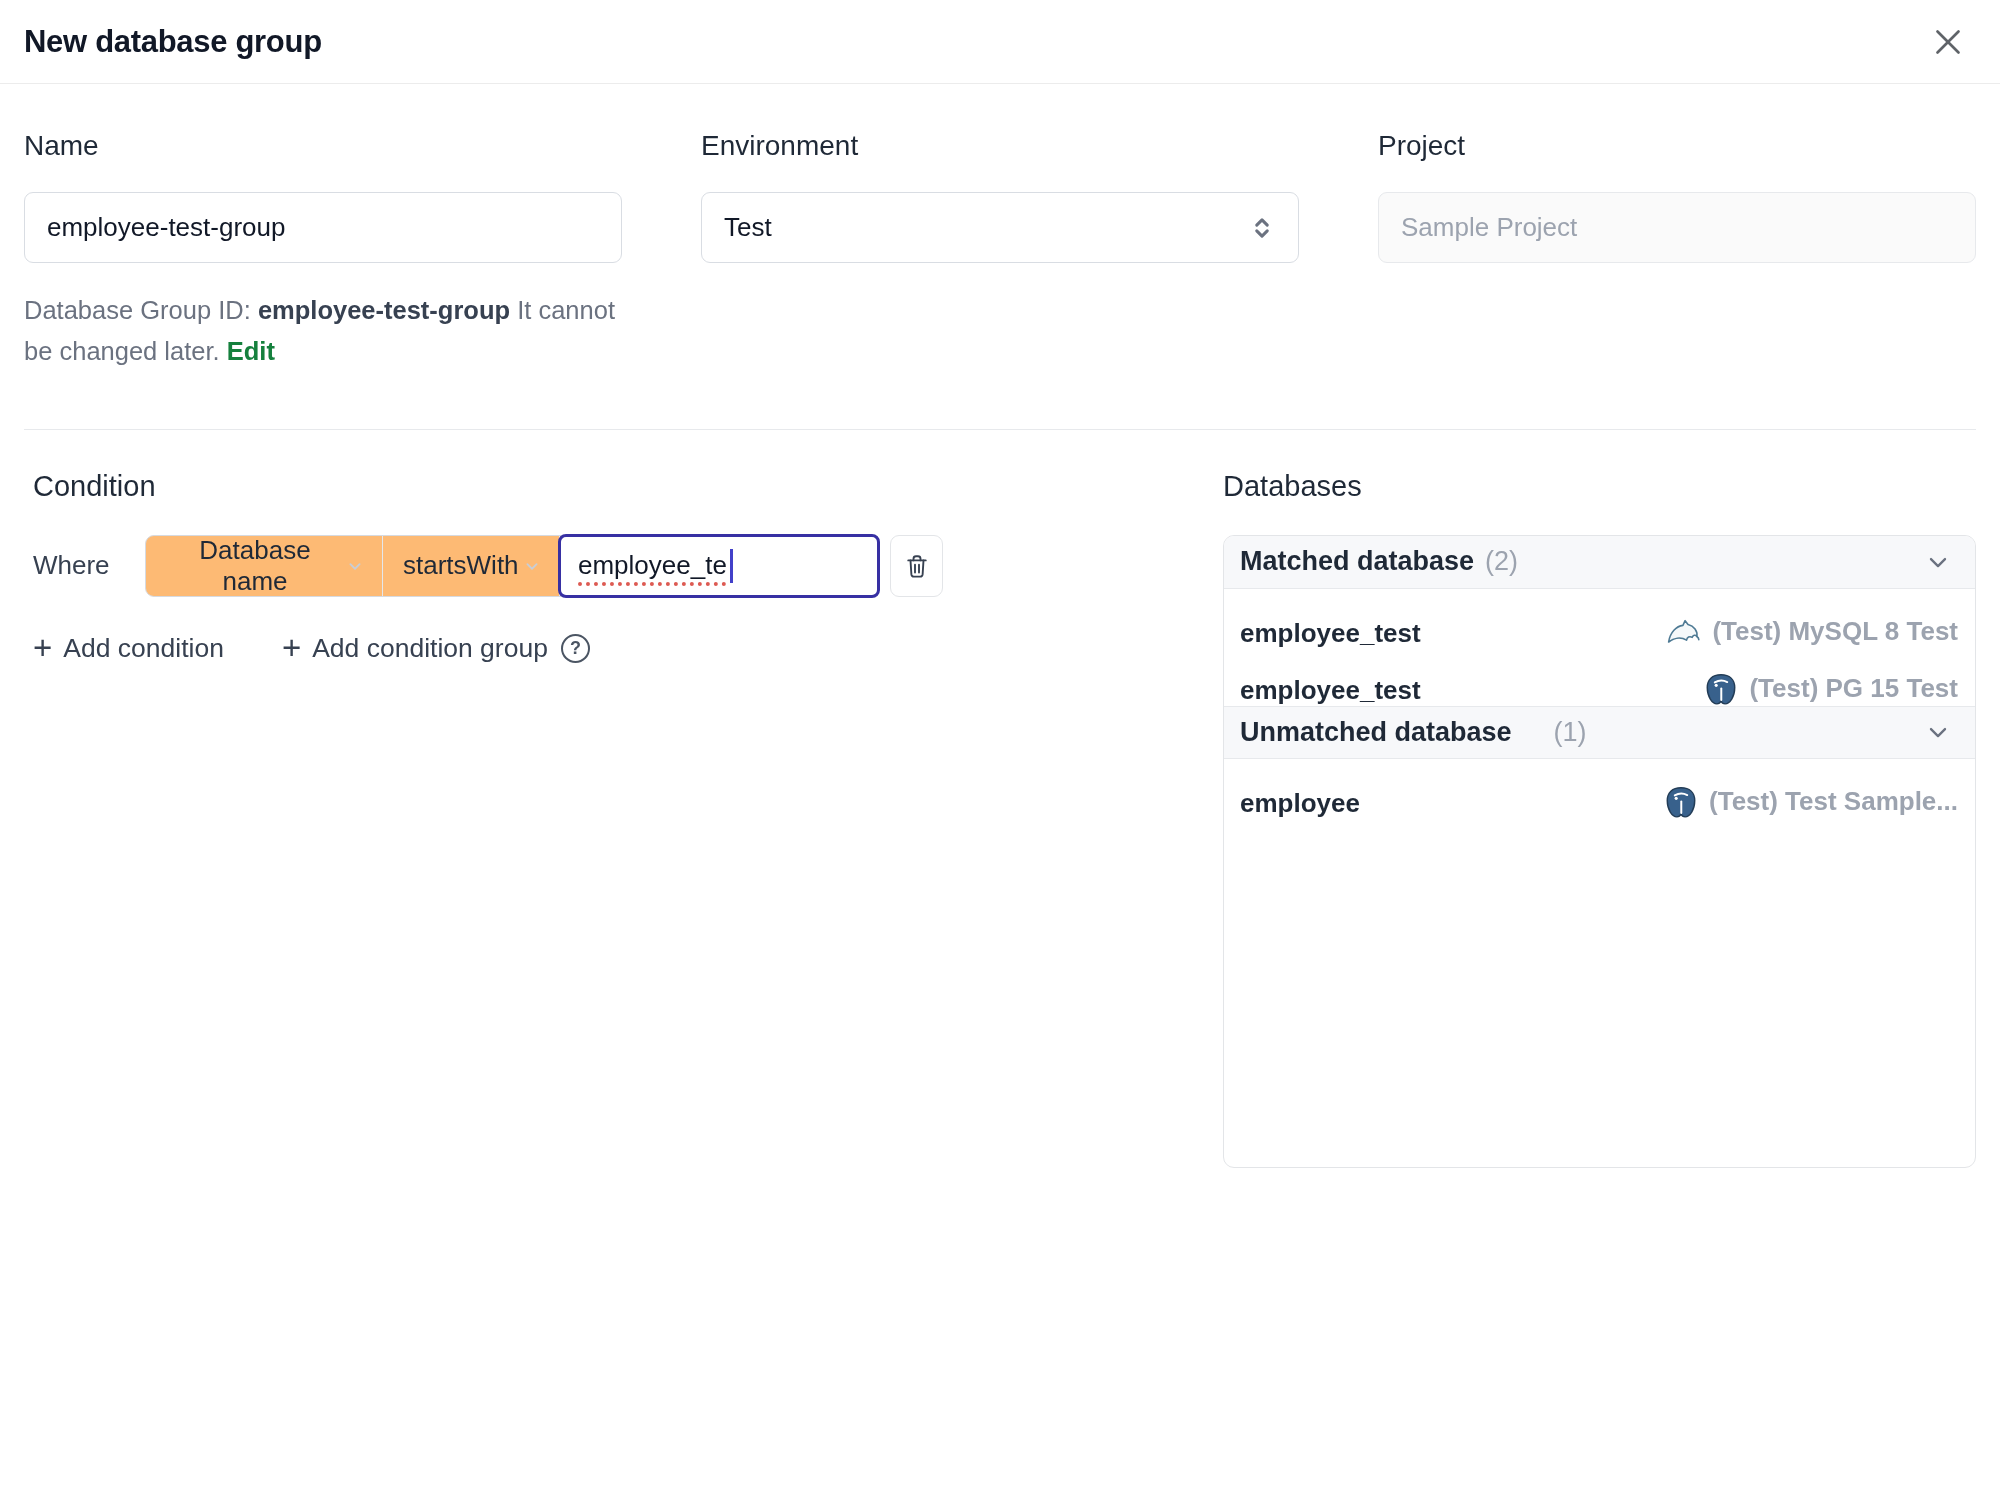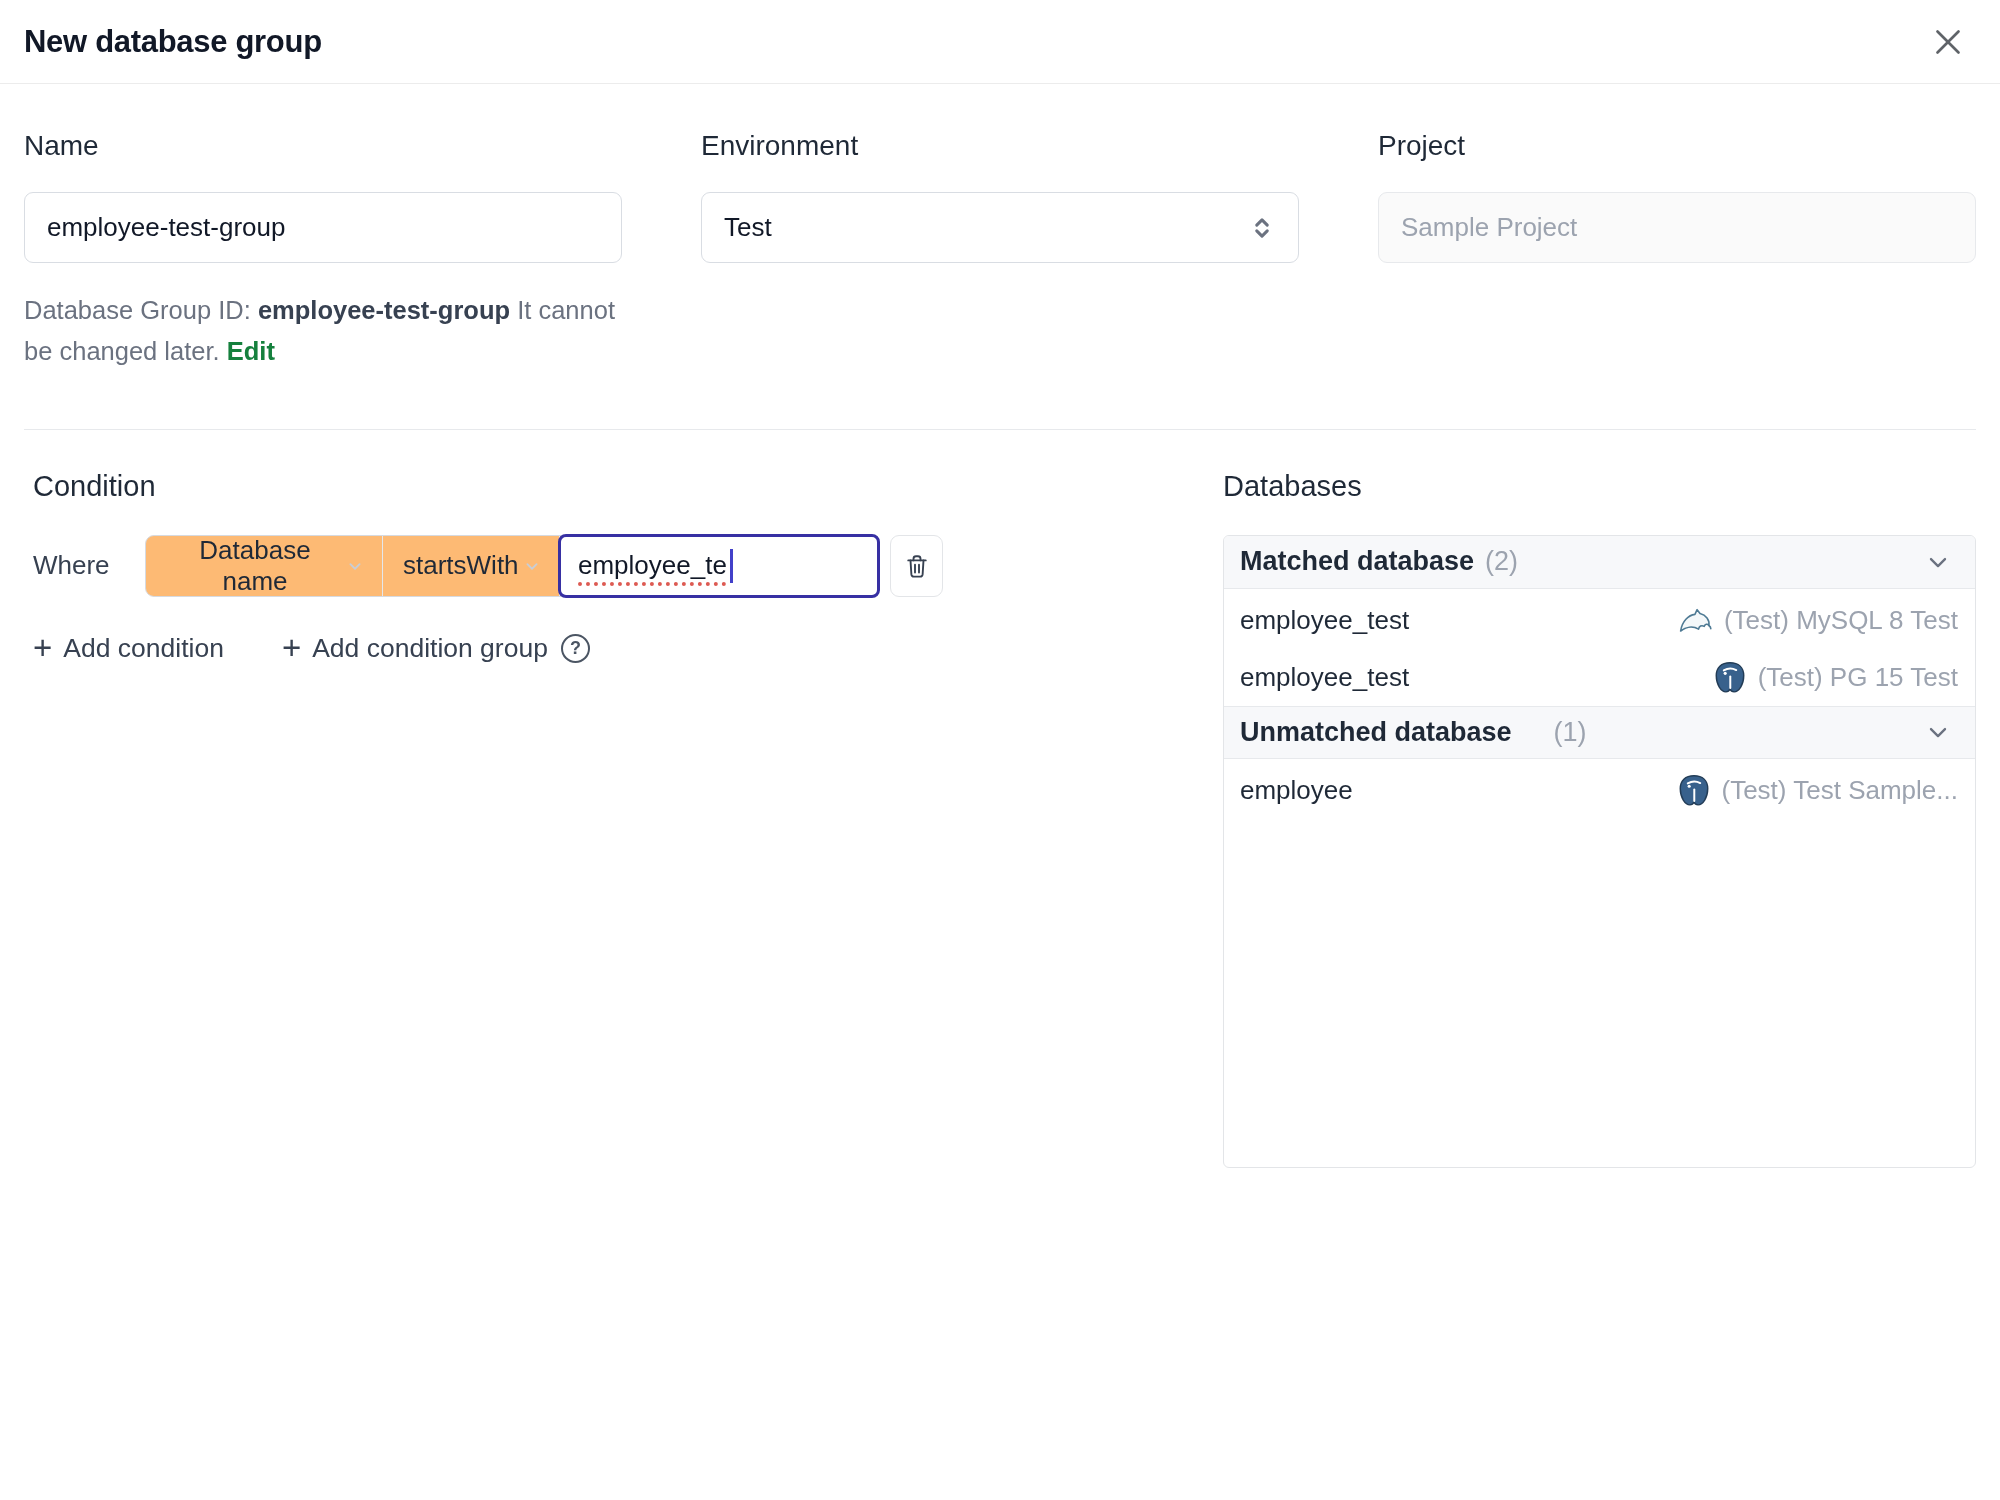--- a/index.html
+++ b/index.html
@@ -78,30 +78,30 @@
   .add-link + .add-link { margin-left:58px; }
   .plus-icon { font-size:33px; font-weight:300; line-height:0.9; margin-right:11px; color:#374151; }
   .help-icon {
     width:29px; height:29px; border:2px solid #4b5563; border-radius:50%;
     display:inline-flex; align-items:center; justify-content:center;
     font-size:18px; font-weight:700; color:#4b5563; margin-left:13px; cursor:pointer;
   }
 
   
   .db-panel {
-    border:1px solid #e3e5e8; border-radius:6px; height:633px; overflow:hidden; background:#fff;
+    border:1px solid #e3e5e8; border-radius:11px; height:633px; overflow:hidden; background:#fff;
   }
   .group-header {
     height:53px; background:#f7f8fa; display:flex; align-items:center;
     padding:0 23px 0 16px; border-bottom:1px solid #e7e9ec; cursor:pointer;
   }
   .group-header.second { border-top:1px solid #e7e9ec;gap:31px; }
   .gh-title { font-size:27px; font-weight:600; color:#1f2937; }
   .gh-count { font-size:27px; color:#9ca3af; margin-left:11px; flex:1; }
-  .db-row { height:57px; display:flex; align-items:center; justify-content:space-between; padding:0 17px 0 16px; }
+  .db-row { height:57px; display:flex; align-items:flex-end; justify-content:space-between; padding:0 17px 0 16px;font-weight:bold; }
   .db-row.first { margin-top:3px; }
   .db-name { font-size:26px; color:#1f2937; }
   .db-instance { display:flex; align-items:center; color:#9ca3af; font-size:26px; }
   .engine-icon { margin-right:11px; display:flex; }
 </style>
 </head>
 <body>
 
 <div class="dlg-header">
   <div class="dlg-title">New database group</div>

